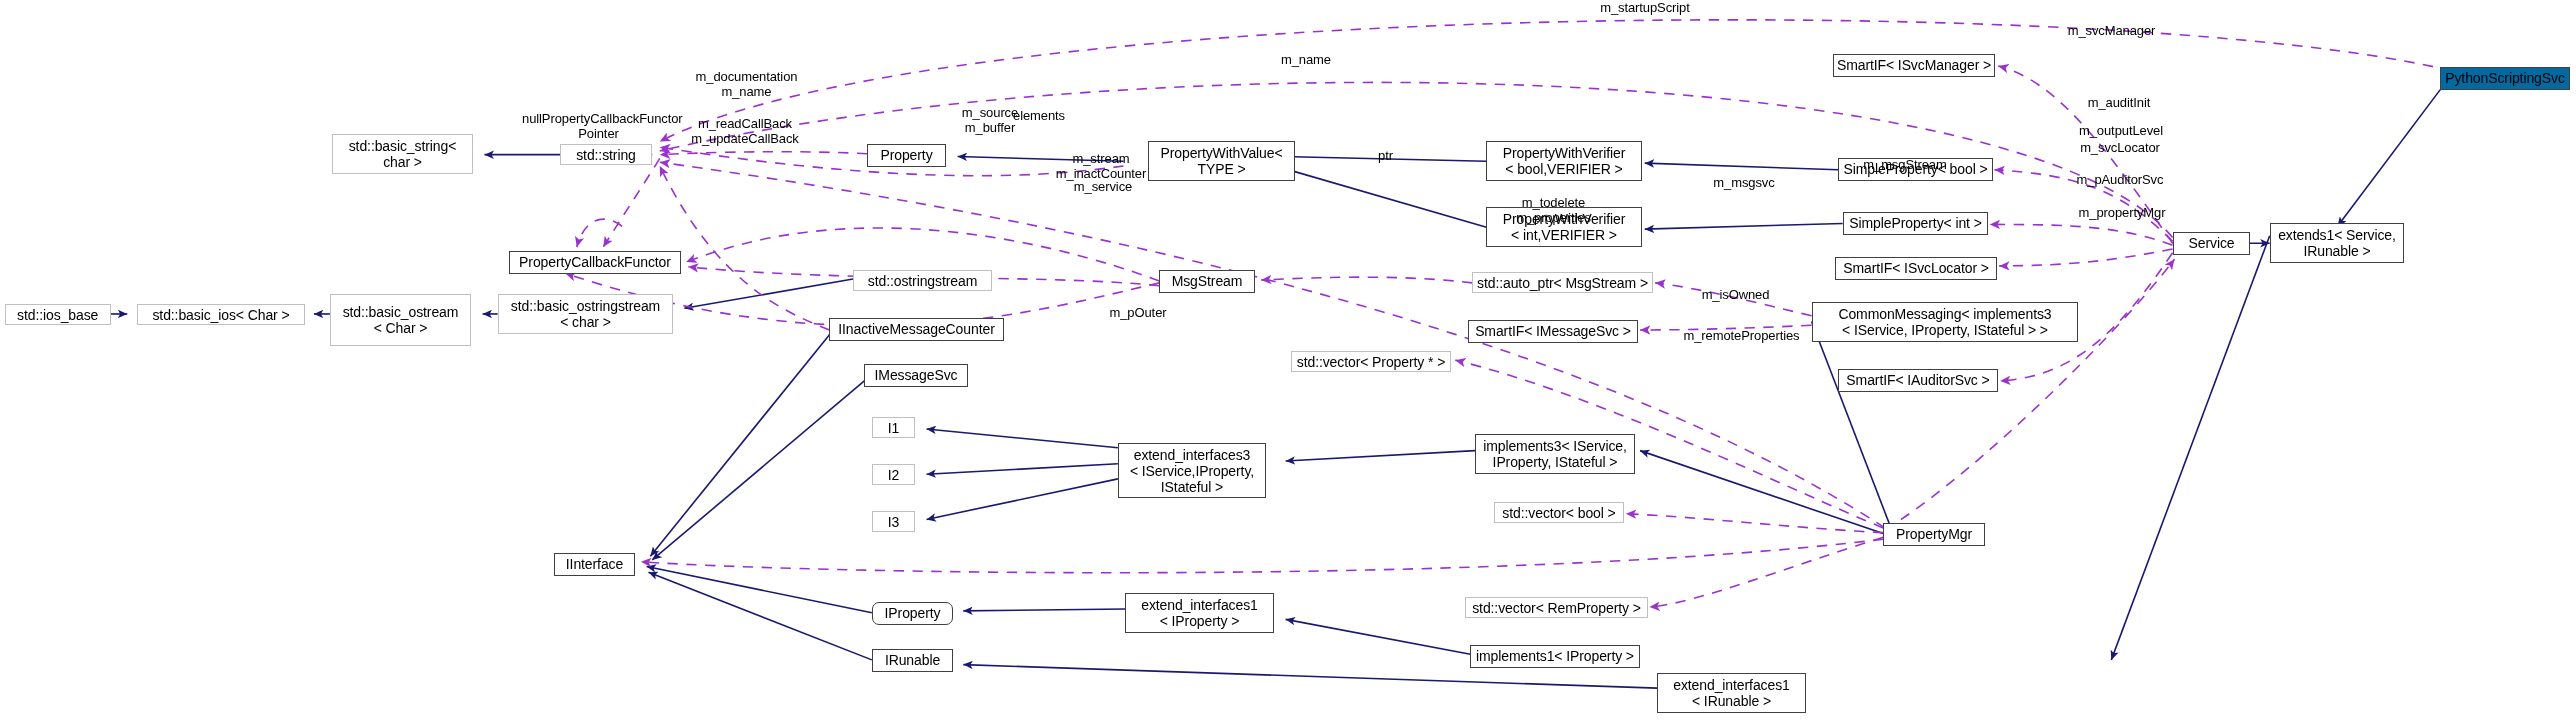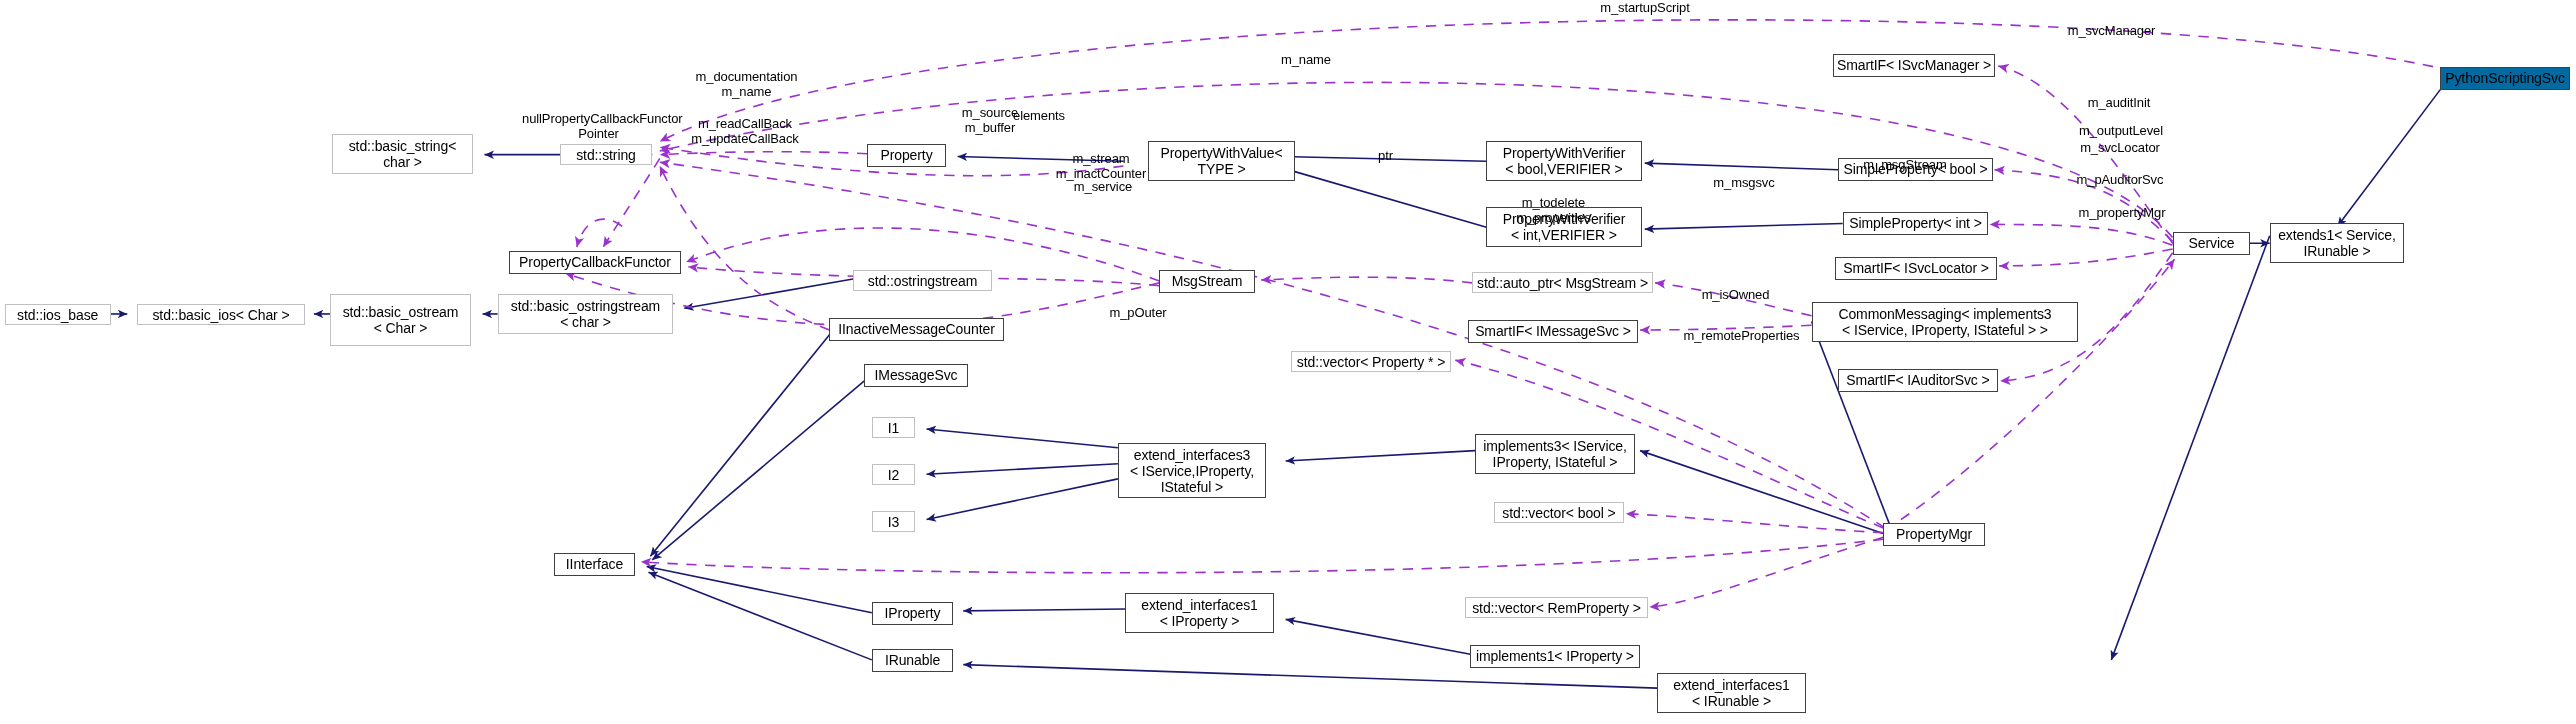--- a/index.html
+++ b/index.html
@@ -138,21 +138,21 @@
       <div class="node light" style="left: 872px; top: 417px; width: 43px; height: 21px;">I1</div>
       <div class="node light" style="left: 872px; top: 464px; width: 43px; height: 21px;">I2</div>
       <div class="node light" style="left: 872px; top: 511px; width: 43px; height: 21px;">I3</div>
       <div class="node dark" style="left: 1118px; top: 443px; width: 148px; height: 55px;">extend_interfaces3
 &lt; IService,IProperty,
 IStateful &gt;</div>
       <div class="node dark" style="left: 1475px; top: 434px; width: 160px; height: 40px;">implements3&lt; IService,
 IProperty, IStateful &gt;</div>
       <div class="node light" style="left: 1494px; top: 502px; width: 130px; height: 21px;">std::vector&lt; bool &gt;</div>
       <div class="node dark" style="left: 554px; top: 553px; width: 81px; height: 22.6px;">IInterface</div>
-      <div class="node dark" style="left: 872px; top: 602px; width: 81px; height: 22.6px;">IProperty</div>
+      <div class="node dark" style="left: 872px; top: 602px; width: 81px; height: 22.6px; border-radius: 7px;">IProperty</div>
       <div class="node dark" style="left: 872px; top: 649px; width: 81px; height: 22.6px;">IRunable</div>
       <div class="node dark" style="left: 1125px; top: 593px; width: 149px; height: 40px;">extend_interfaces1
 &lt; IProperty &gt;</div>
       <div class="node light" style="left: 1465px; top: 597px; width: 183px; height: 21px;">std::vector&lt; RemProperty &gt;</div>
       <div class="node dark" style="left: 1470px; top: 645px; width: 170px; height: 22.6px;">implements1&lt; IProperty &gt;</div>
       <div class="node dark" style="left: 1657px; top: 673px; width: 149px; height: 40px;">extend_interfaces1
 &lt; IRunable &gt;</div>
       <div class="node dark" style="left: 1883px; top: 523px; width: 102px; height: 22.6px;">PropertyMgr</div>
       <div class="node dark" style="left: 1833px; top: 54px; width: 162px; height: 22.6px;">SmartIF&lt; ISvcManager &gt;</div>
       <div class="node dark" style="left: 1838px; top: 158px; width: 155px; height: 22.6px;">SimpleProperty&lt; bool &gt;</div>

